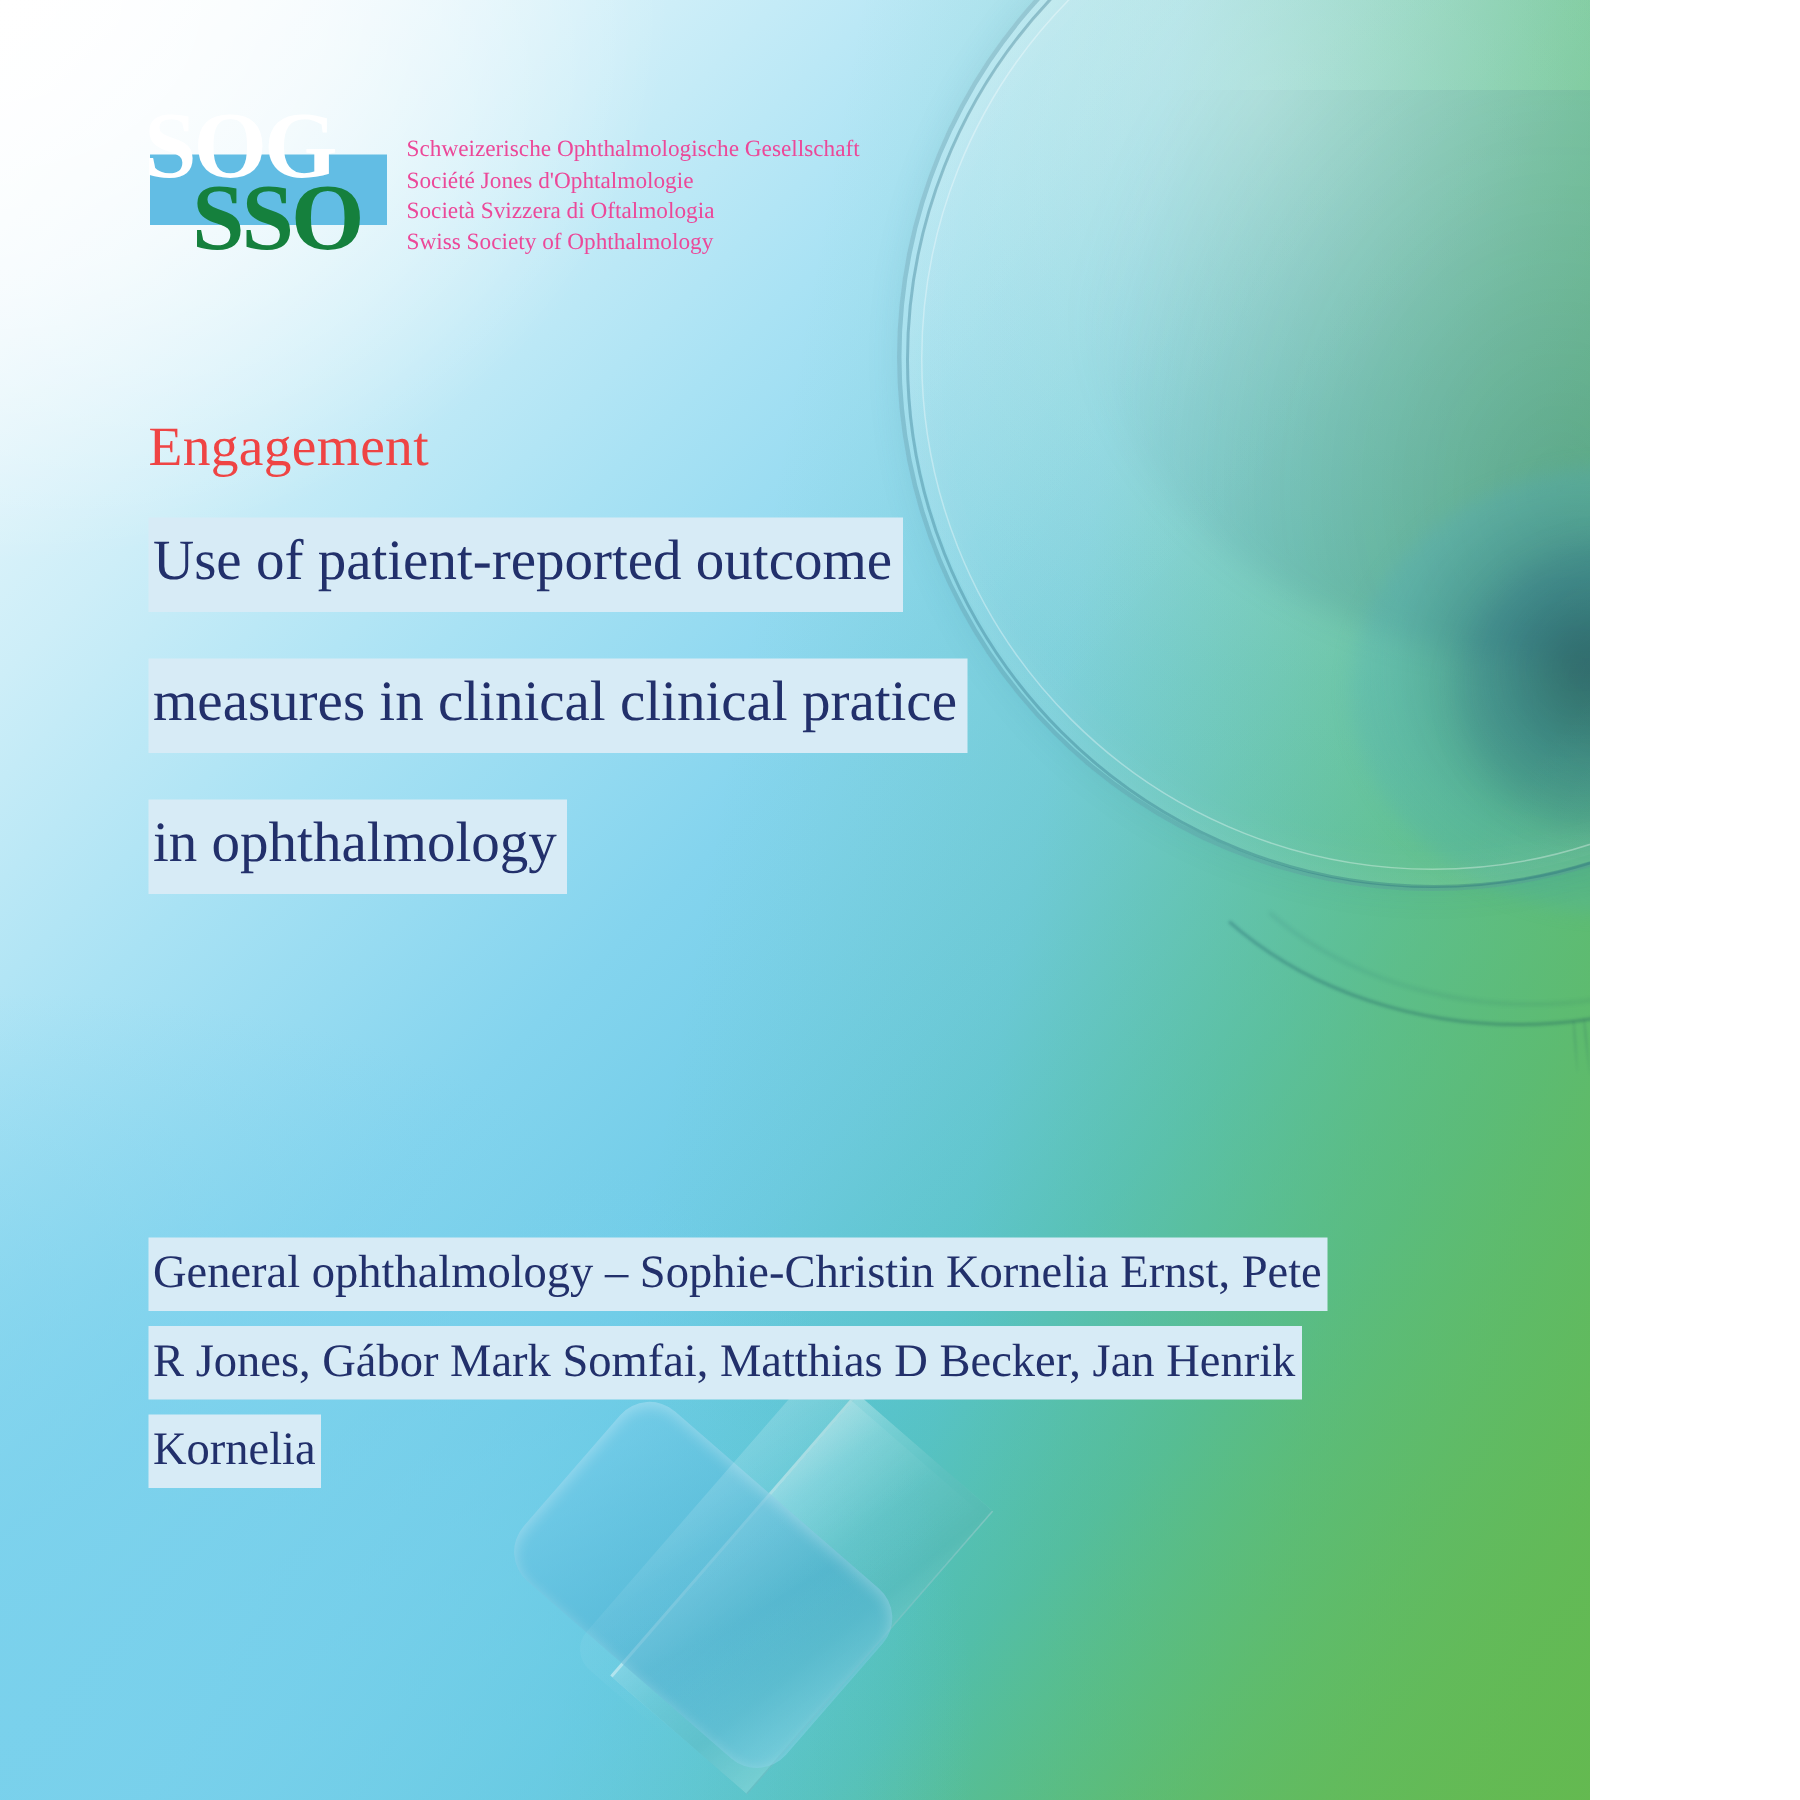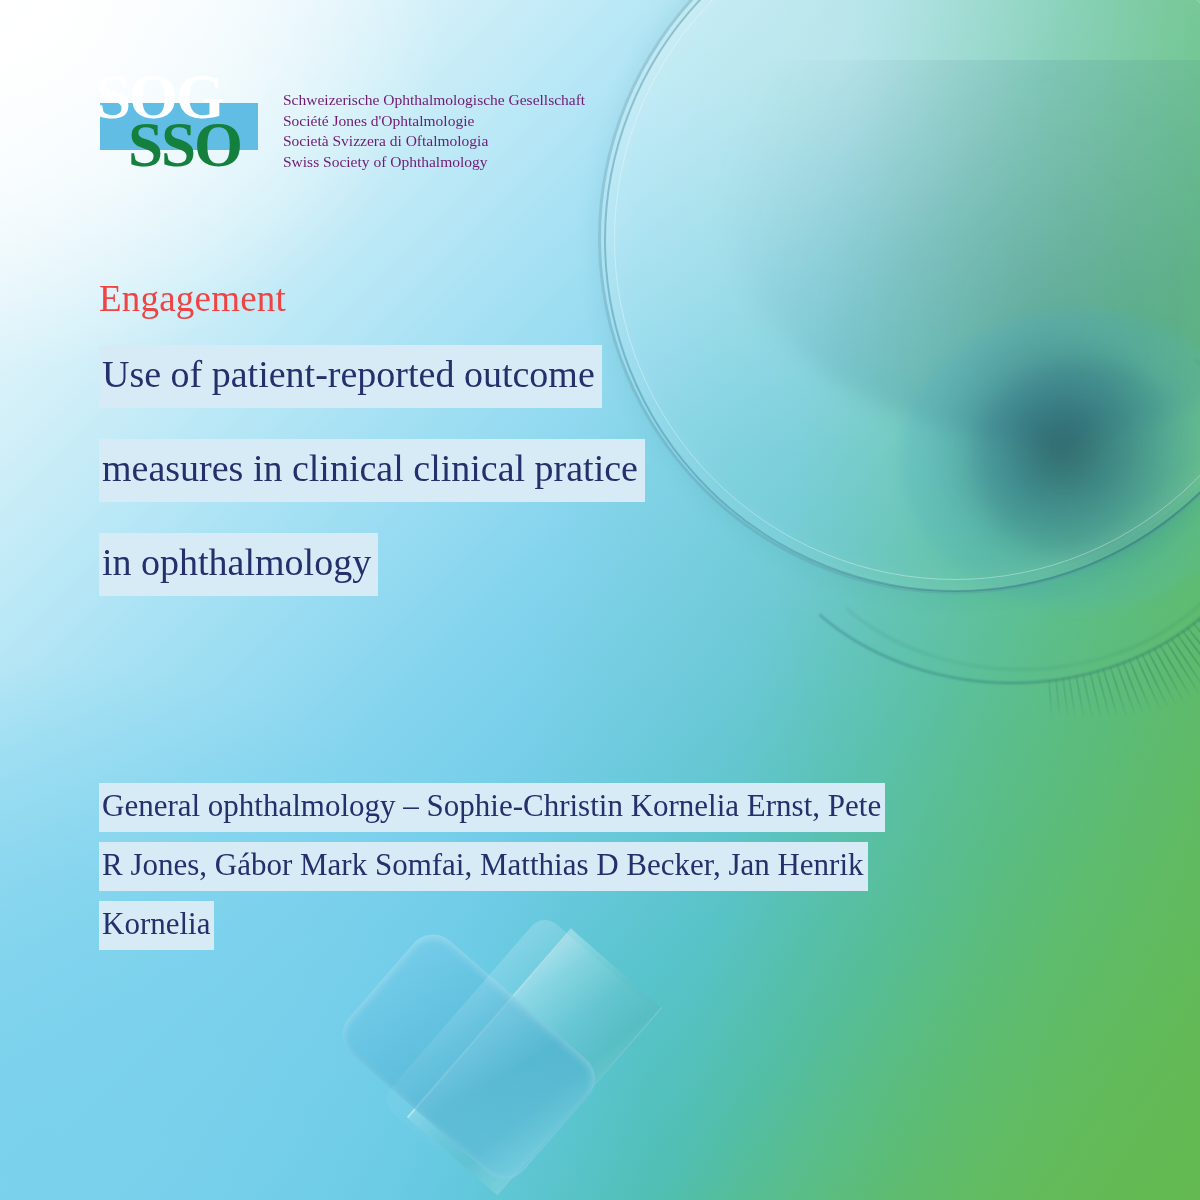--- a/index.html
+++ b/index.html
@@ -3,21 +3,21 @@
 <meta charset="utf-8">
 <style>
   html,body{margin:0;padding:0;}
   body{
     width:1200px;height:1200px;
     font-family:"Liberation Serif", serif;
     overflow:hidden;
   }
   .poster{
     position:relative;
-    width:1200px;height:1200px;
+    width:1060px;height:1200px;
     overflow:hidden;
     isolation:isolate;
   }
 
   
   .bg-base{
     position:absolute;inset:0;
     background:
       linear-gradient(135deg,
         #ffffff 0%,
@@ -237,25 +237,25 @@
     font-weight:700;
     font-size:63px;
     letter-spacing:-2px;
     line-height:1;
   }
   .logo-sog{ left:0px; top:8px;  color:#ffffff; }
   .logo-sso{ left:32px;top:56px; color:#15803d; }
 
   .logo-lines{
     position:absolute;
-    left:187px;top:32px;
+    left:175px;top:32px;
     font-family:"Liberation Serif", serif;
     font-size:15.5px;
     line-height:1.335;
-    color:#701a75;
+    color:#ec4899;
     white-space:nowrap;
   }
 
   
   .kicker{
     position:absolute;
     left:99px;top:277px;
     font-family:"Liberation Serif", serif;
     font-size:37px;
     color:#ef4444;
@@ -278,21 +278,21 @@
   .title .ln span.hl{
     background:#d7ebf6;
     box-shadow:0 0 0 0 #d7ebf6;
     padding:8px 7px 13px 3px;
     -webkit-box-decoration-break:clone;
     box-decoration-break:clone;
   }
 
   .authors{
     position:absolute;
-    left:99px;top:790px;
+    left:99px;top:832px;
     width:1010px;
   }
   .authors .ln{
     display:block;
     font-family:"Liberation Serif", serif;
     font-size:31px;
     line-height:1;
     color:#22306b;
     margin-bottom:28px;
   }

